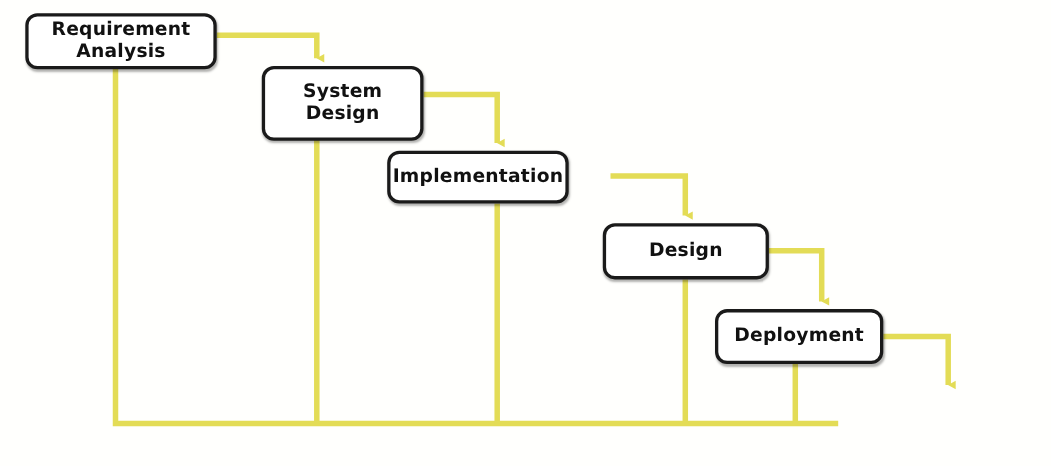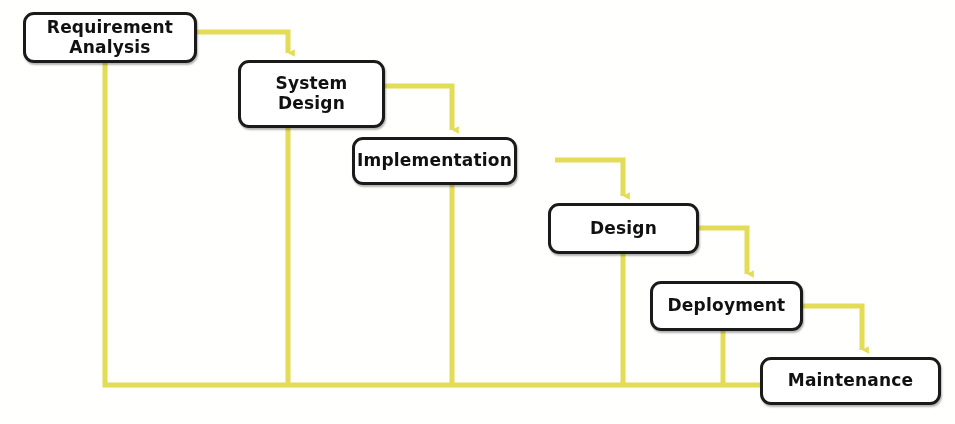--- a/index.html
+++ b/index.html
@@ -91,17 +91,14 @@
   </div>
 
   <div class="node" style="left:548px; top:203px; width:151px; height:51px;">
     <span class="node-label">Design</span>
   </div>
 
   <div class="node" style="left:650px; top:281px; width:153px; height:50px;">
     <span class="node-label">Deployment</span>
   </div>
 
-  <div class="node" style="left:760px; top:357px; width:181px; height:48px;">
-    <span class="node-label">Maintenance</span>
-  </div>
 
 </div>
 
 </body></html>

